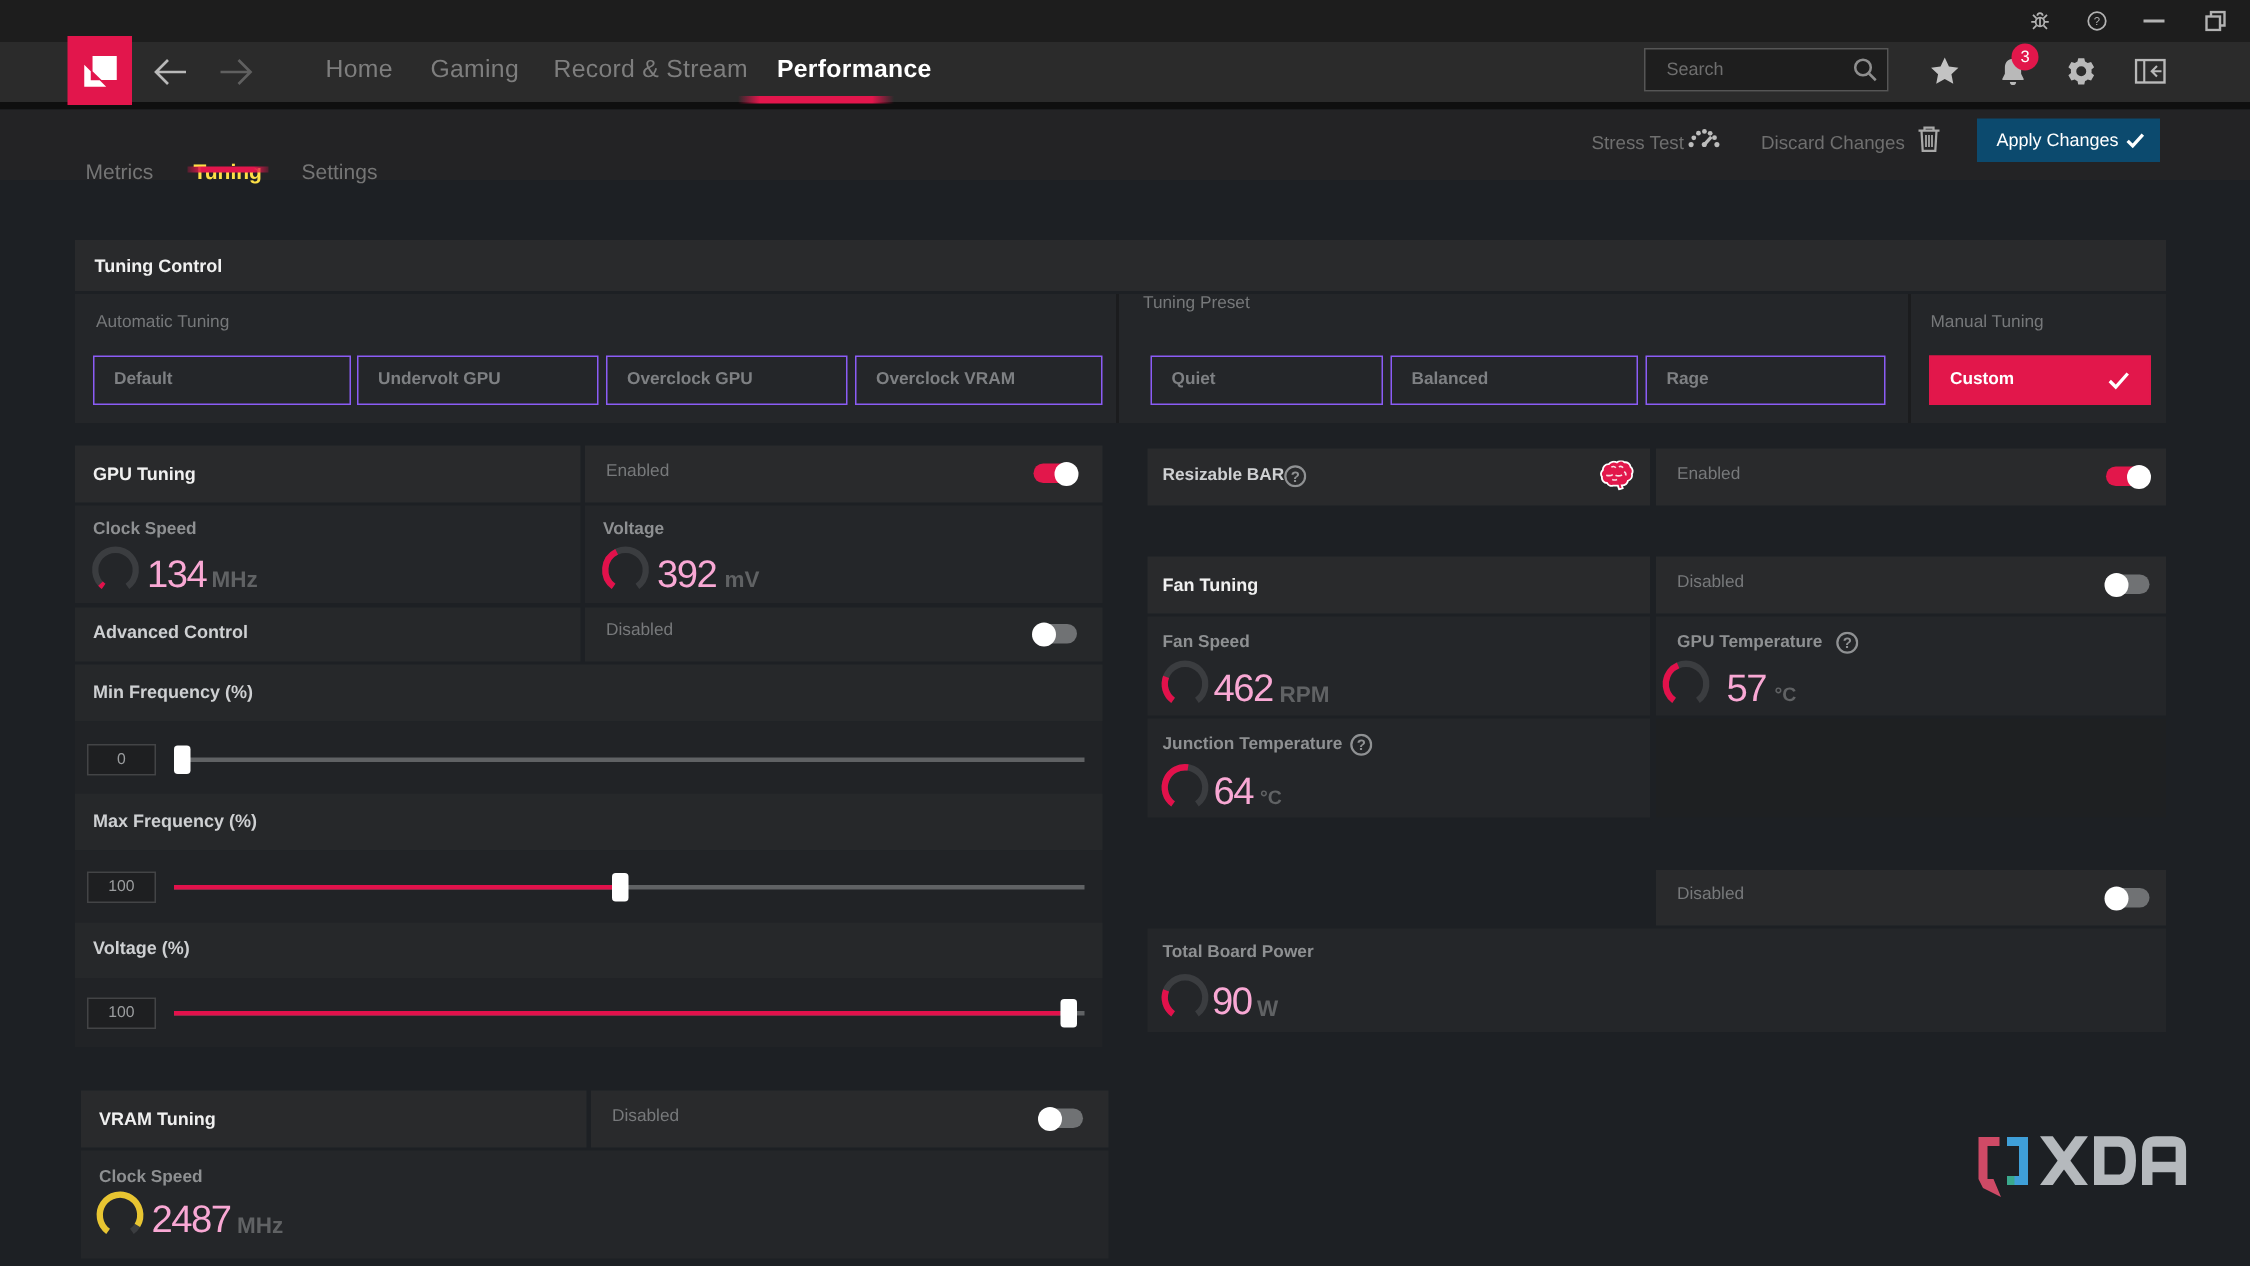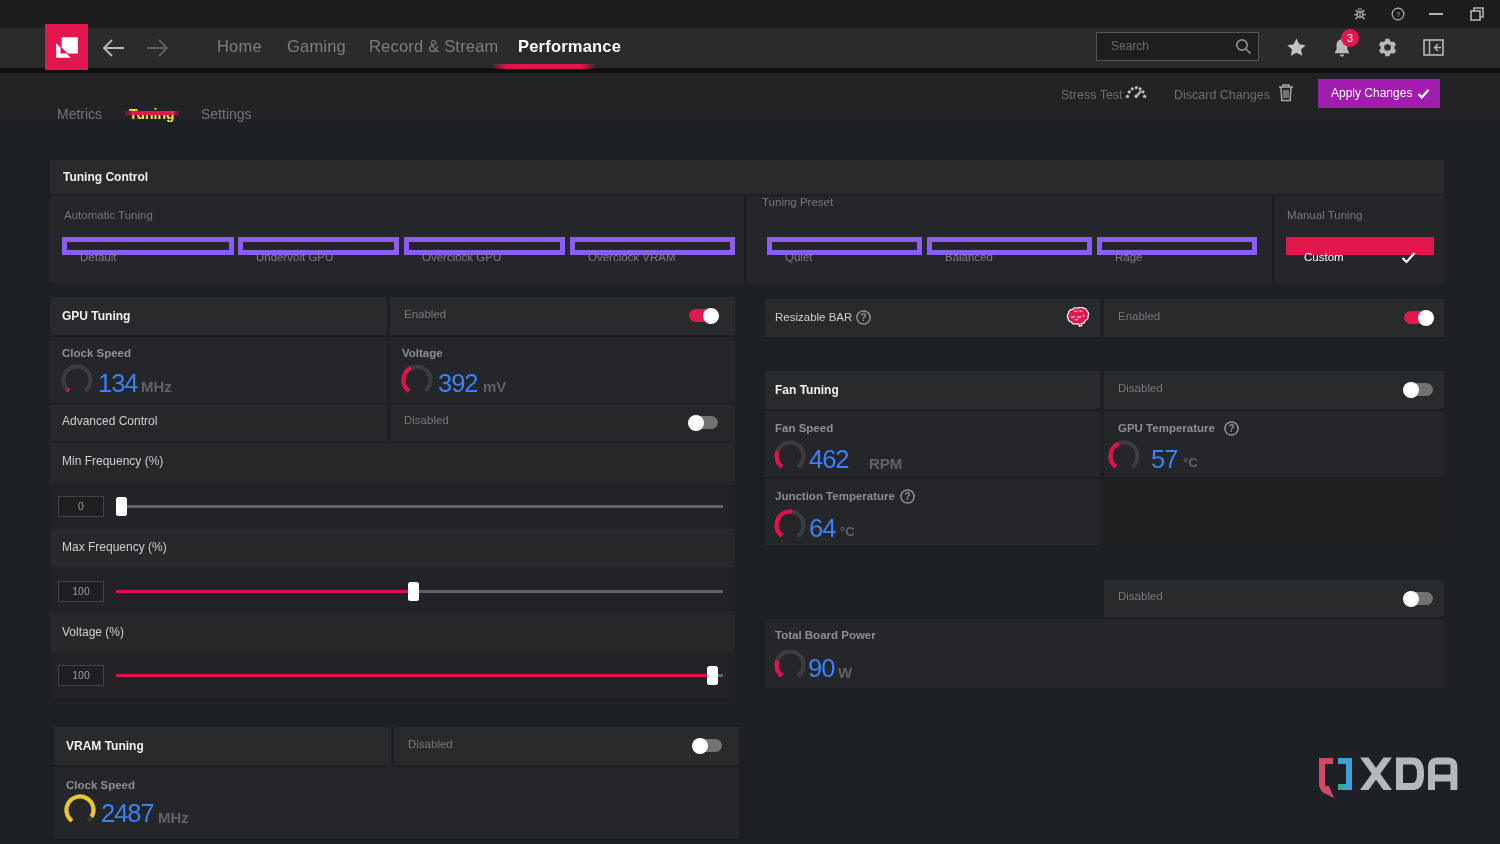--- a/index.html
+++ b/index.html
@@ -19,29 +19,29 @@
   .navlink.active { color:#fff; font-weight:bold; }
   #perfline { left:492px; top:64px; width:104px; height:5px; background:linear-gradient(90deg,rgba(226,22,76,0),#e2164c 14%,#e2164c 86%,rgba(226,22,76,0)); }
 
   #searchbox { left:1096px; top:32px; width:163px; height:29px; background:#1e1e1e; border:1px solid #565656; color:#6e6e6e; font-size:12px; line-height:27px; padding-left:14px; }
 
   .subtab { top:86px; font-size:14px; color:#757575;margin-top:20px; }
   .subtab.active { color:#fde047; font-weight:bold; }
   #tunline { left:125px; top:111px; width:54px; height:3.5px; background:linear-gradient(90deg,rgba(226,22,76,.25),#e2164c 18%,#e2164c 82%,rgba(226,22,76,.25)); }
   .subaction { top:88px; font-size:12.5px; color:#6f6f6f; }
 
-  #applybtn { left:1318px; top:79px; width:122px; height:29px; background:#a21caf; color:#fff; font-size:12px; line-height:29px; padding-left:13px; }
+  #applybtn { left:1318px; top:79px; width:122px; height:29px; background:#0c4a6e; color:#fff; font-size:12px; line-height:29px; padding-left:13px; }
   .hdr { background:#292a2c; color:#f0f0f0; font-weight:bold; font-size:12px; }
   .celllabel { color:#77797b; font-size:11.5px; }
   .boldlabel { color:#8e9092; font-weight:bold; font-size:11.5px; }
-  .bignum { color:#3b82f6; font-size:25.5px; letter-spacing:-1px; line-height:26px; height:26px; }
+  .bignum { color:#f9a8d4; font-size:25.5px; letter-spacing:-1px; line-height:26px; height:26px; }
   .unit { color:#606264; font-weight:bold; font-size:15px; }
-  .whitelabel { color:#ced0d2; font-size:12px; }
-
-  .tcbtn { position:absolute; top:41px; height:18px; border:5px solid #8b5cf6; color:#7e8083; font-size:11.5px; line-height:31px; padding-left:13px; }
+  .whitelabel { color:#ced0d2; font-size:12px;font-weight:bold; }
+
+  .tcbtn { position:absolute; top:41px; height:33px; border:1px solid #8b5cf6; color:#7e8083; font-size:11.5px; line-height:31px; padding-left:13px;font-weight:bold; }
 
   .toggle { position:absolute; width:29px; height:13px; border-radius:7px; }
   .toggle .knob { position:absolute; top:-1.5px; width:16px; height:16px; border-radius:50%; background:#fff; }
   .toggle.on { background:#e2174b; } .toggle.on .knob { right:-1px; }
   .toggle.off { background:#707274; } .toggle.off .knob { left:-1px; }
 
   .valbox { position:absolute; left:8px; width:46px; height:21px; background:#1e1f21; border:1px solid #434446; color:#9b9d9f; font-size:10.5px; text-align:center; line-height:19px; }
   .track { position:absolute; height:3px; background:#606264; }
   .fill { position:absolute; height:3px; background:#e2114b; }
   .thumb { position:absolute; width:11px; height:19px; background:#fff; border-radius:2.5px; }
@@ -254,21 +254,21 @@
         <div class="knob"></div>
       </div>
 <div class="abs" style="left:0;top:40px;width:335px;height:66px;background:#242629"></div>
 <div class="abs" style="left:339px;top:40px;width:340px;height:66px;background:#242629"></div>
 <div class="abs boldlabel" style="left:10px;top:51px">Fan Speed</div>
 <svg class="abs" style="left:8px;top:68px" width="34" height="34" viewBox="0 0 34 34">
         <path d="M9.06,27.92 A13.5,13.5 0 1 1 24.94,27.92" stroke="#3b3d40" stroke-width="4.2" fill="none"></path>
         <path d="M9.06,27.92 A13.5,13.5 0 0 1 4.39,12.19" stroke="#e2114b" stroke-width="4.2" fill="none"></path>
       </svg>
 <div class="abs bignum" style="left:44px;top:75px">462</div>
-<div class="abs unit" style="left:104px;top:84px">RPM</div>
+<div class="abs unit" style="left:88px;top:84px">RPM</div>
 <div class="abs boldlabel" style="left:353px;top:51px">GPU Temperature</div>
 <svg class="abs" style="left:459px;top:50px" width="15" height="15" viewBox="0 0 15 15">
         <circle cx="7.5" cy="7.5" r="6.6" stroke="#8f9193" stroke-width="1.5" fill="none"></circle>
         <text x="7.5" y="11.2" text-anchor="middle" font-size="10" font-weight="bold" fill="#8f9193" font-family="Liberation Sans">?</text>
       </svg>
 <svg class="abs" style="left:342px;top:68px" width="34" height="34" viewBox="0 0 34 34">
         <path d="M9.06,27.92 A13.5,13.5 0 1 1 24.94,27.92" stroke="#3b3d40" stroke-width="4.2" fill="none"></path>
         <path d="M9.06,27.92 A13.5,13.5 0 0 1 11.72,4.58" stroke="#e2114b" stroke-width="4.2" fill="none"></path>
       </svg>
 <div class="abs bignum" style="left:386px;top:75px">57</div>

